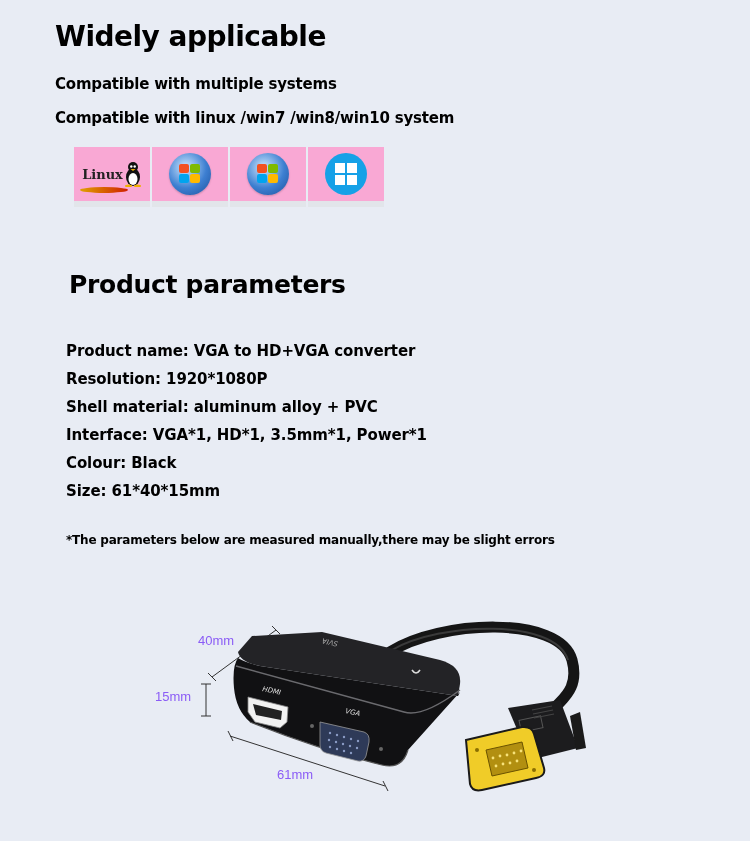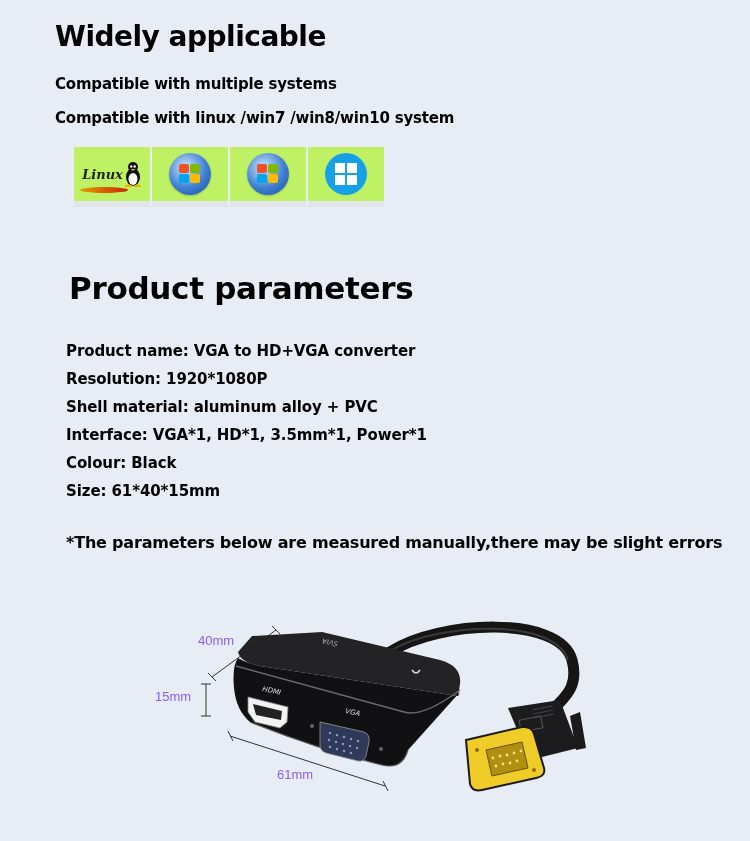--- a/index.html
+++ b/index.html
@@ -23,25 +23,24 @@
     }
     .sub1 { top: 75px; }
     .sub2 { top: 109px; }
 
     .os-row {
       position: absolute; left: 74px; top: 147px;
       display: flex; gap: 2px;
     }
     .os-tile {
       width: 76px; height: 60px;
-      background: #bef264;
+      background: #f9a8d4;
       border-bottom: 6px solid #e2e5ea;
       display: flex; align-items: center; justify-content: center;
       position: relative;
-      font-style: italic;
     }
     .linux-word {
       font-family: "DejaVu Serif", "Liberation Serif", serif;
       font-weight: bold; font-size: 13px; color: #222;
       position: relative;
     }
     .linux-swoosh {
       position: absolute; left: 6px; top: 40px;
       width: 48px; height: 6px; border-radius: 50%;
       background: linear-gradient(90deg, #e0a000, #d02000);
@@ -61,37 +60,37 @@
       background: #16a1e7; position: relative;
     }
     .win10 .q { position: absolute; width: 10px; height: 10px; background: #fff; }
     .win10 .q1 { left: 10px; top: 10px; }
     .win10 .q2 { left: 22px; top: 10px; }
     .win10 .q3 { left: 10px; top: 22px; }
     .win10 .q4 { left: 22px; top: 22px; }
 
     .h2 {
       position: absolute; left: 69px; top: 270px;
-      font-size: 31px; font-weight: bold; letter-spacing: -0.3px;
+      font-size: 25px; font-weight: bold; letter-spacing: -0.3px;
       white-space: nowrap;
     }
     .params { position: absolute; left: 66px; top: 337px; }
     .param {
       font-size: 15px; font-weight: bold; line-height: 28px;
       white-space: nowrap; letter-spacing: -0.1px;
     }
     .watermark {
       position: absolute; left: 256px; top: 407px;
       font-family: "Liberation Sans", sans-serif;
       font-size: 24px; color: rgba(120,120,120,0.55);
       white-space: nowrap;
     }
     .note {
       position: absolute; left: 66px; top: 533px;
-      font-size: 16px; font-weight: bold; white-space: nowrap;
+      font-size: 12px; font-weight: bold; white-space: nowrap;
       letter-spacing: -0.2px;
     }
 
     .diagram { position: absolute; left: 140px; top: 600px; width: 460px; height: 200px; }
     .dim-label {
       position: absolute; font-family: "Liberation Sans", sans-serif;
       font-size: 13px; color: #8b5cf6;
     }
   </style>
 </head>

